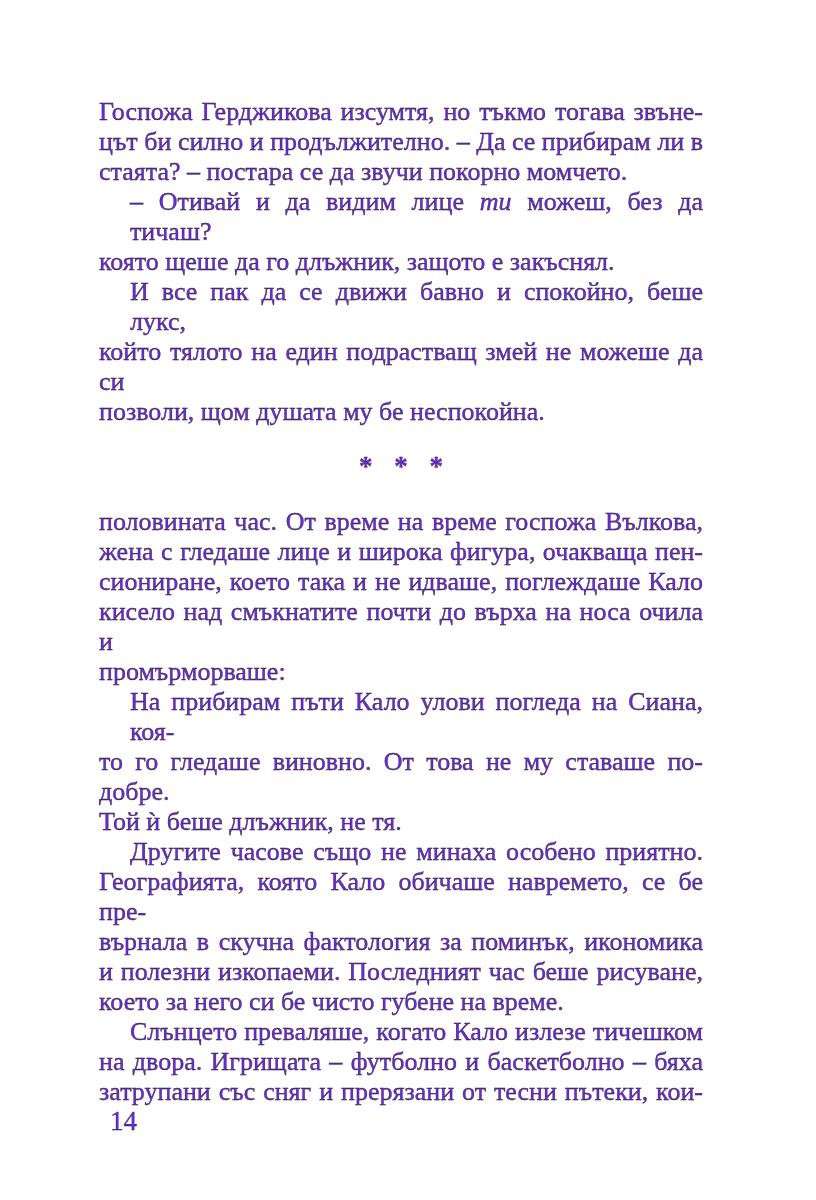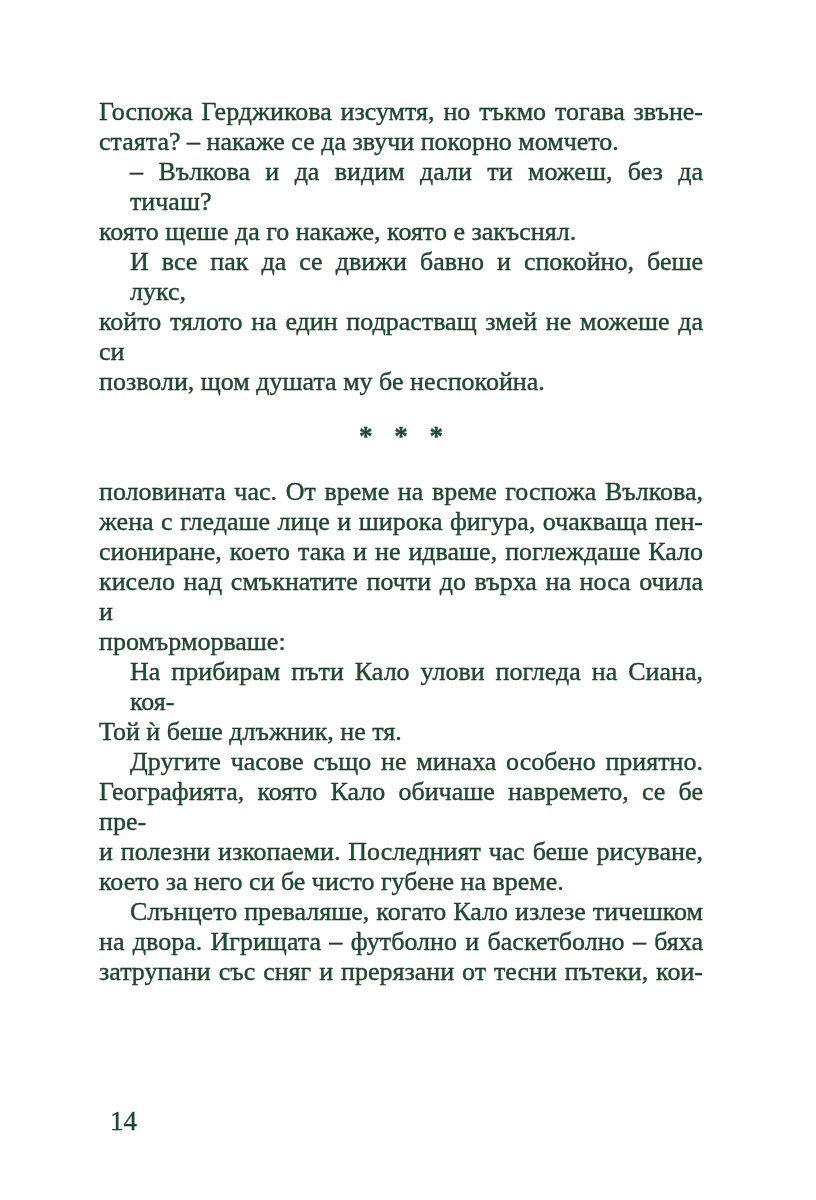--- a/index.html
+++ b/index.html
@@ -7,40 +7,40 @@
     padding: 0;
     background: #ffffff;
   }
   .page {
     position: relative;
     width: 816px;
     height: 1200px;
     background: #ffffff;
     overflow: hidden;
     font-family: "Liberation Serif", "DejaVu Serif", serif;
-    color: #14532d;
+    color: #6d28d9;
   }
   .text-block {
     position: absolute;
     left: 99px;
     top: 97px;
     width: 604px;
     font-size: 26px;
     line-height: 30px;
     -webkit-text-stroke: 0.35px #1b1b1b;
   }
   .para { margin: 0; }
   .line {
     text-align: justify;
     text-align-last: left;
     overflow: hidden;
   }
   .line.fill { text-align-last: justify; }
   .line.indent { padding-left: 31px; }
-  .it { }
+  .it { font-style: italic; }
   .separator {
     height: 78px;
     display: flex;
     align-items: center;
     justify-content: center;
     font-weight: bold;
     font-size: 27px;
     word-spacing: 15px;
     padding-bottom: 2px;
     -webkit-text-stroke: 0.3px #1b1b1b;
@@ -54,48 +54,51 @@
     -webkit-text-stroke: 0.3px #1b1b1b;
   }
 </style>
 </head>
 <body>
 
 <div class="page">
   <div class="text-block">
       <div class="para">
         <div class="line fill"><span>Госпожа Герджикова изсумтя, но тъкмо тогава звъне-</span></div>
-        <div class="line"><span>стаята? – накаже се да звучи покорно момчето.</span></div>
+        <div class="line fill"><span>цът би силно и продължително. – Да се прибирам ли в</span></div>
+        <div class="line"><span>стаята? – постара се да звучи покорно момчето.</span></div>
       </div>
       <div class="para">
-        <div class="line fill indent"><span>– Вълкова и да видим дали </span><span class="it">ти</span><span> можеш, без да тичаш?</span></div>
+        <div class="line fill indent"><span>– Отивай и да видим лице </span><span class="it">ти</span><span> можеш, без да тичаш?</span></div>
       </div>
       <div class="para">
-        <div class="line"><span>която щеше да го накаже, която е закъснял.</span></div>
+        <div class="line"><span>която щеше да го длъжник, защото е закъснял.</span></div>
       </div>
       <div class="para">
         <div class="line fill indent"><span>И все пак да се движи бавно и спокойно, беше лукс,</span></div>
         <div class="line fill"><span>който тялото на един подрастващ змей не можеше да си</span></div>
         <div class="line"><span>позволи, щом душата му бе неспокойна.</span></div>
       </div>
       <div class="separator">* * *</div>
       <div class="para">
         <div class="line fill"><span>половината час. От време на време госпожа Вълкова,</span></div>
         <div class="line fill"><span>жена с гледаше лице и широка фигура, очакваща пен-</span></div>
         <div class="line fill"><span>сиониране, което така и не идваше, поглеждаше Кало</span></div>
         <div class="line fill"><span>кисело над смъкнатите почти до върха на носа очила и</span></div>
         <div class="line"><span>промърморваше:</span></div>
       </div>
       <div class="para">
         <div class="line fill indent"><span>На прибирам пъти Кало улови погледа на Сиана, коя-</span></div>
+        <div class="line fill"><span>то го гледаше виновно. От това не му ставаше по-добре.</span></div>
         <div class="line"><span>Той ѝ беше длъжник, не тя.</span></div>
       </div>
       <div class="para">
         <div class="line fill indent"><span>Другите часове също не минаха особено приятно.</span></div>
         <div class="line fill"><span>Географията, която Кало обичаше навремето, се бе пре-</span></div>
+        <div class="line fill"><span>върнала в скучна фактология за поминък, икономика</span></div>
         <div class="line fill"><span>и полезни изкопаеми. Последният час беше рисуване,</span></div>
         <div class="line"><span>което за него си бе чисто губене на време.</span></div>
       </div>
       <div class="para">
         <div class="line fill indent"><span>Слънцето преваляше, когато Кало излезе тичешком</span></div>
         <div class="line fill"><span>на двора. Игрищата – футболно и баскетболно – бяха</span></div>
         <div class="line fill"><span>затрупани със сняг и прерязани от тесни пътеки, кои-</span></div>
       </div>
     </div>
   <div class="page-number">14</div>

